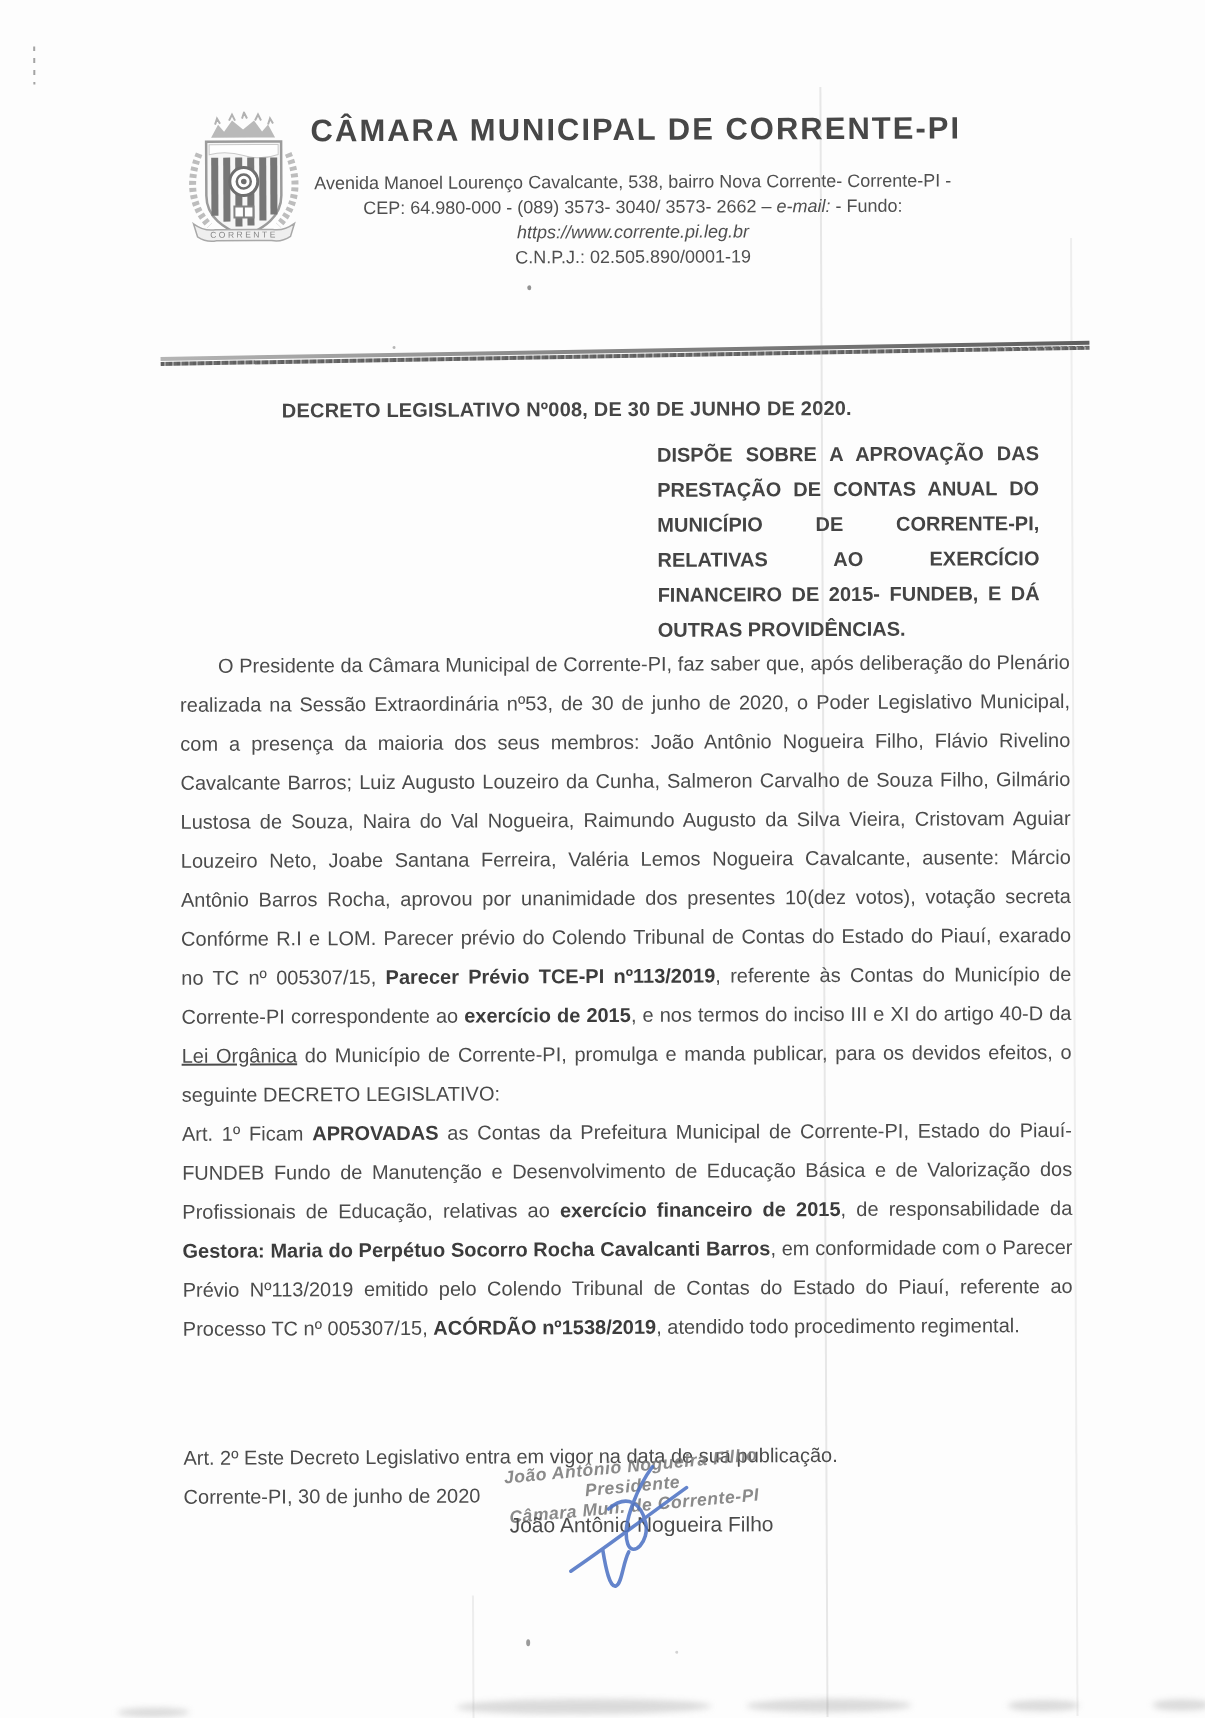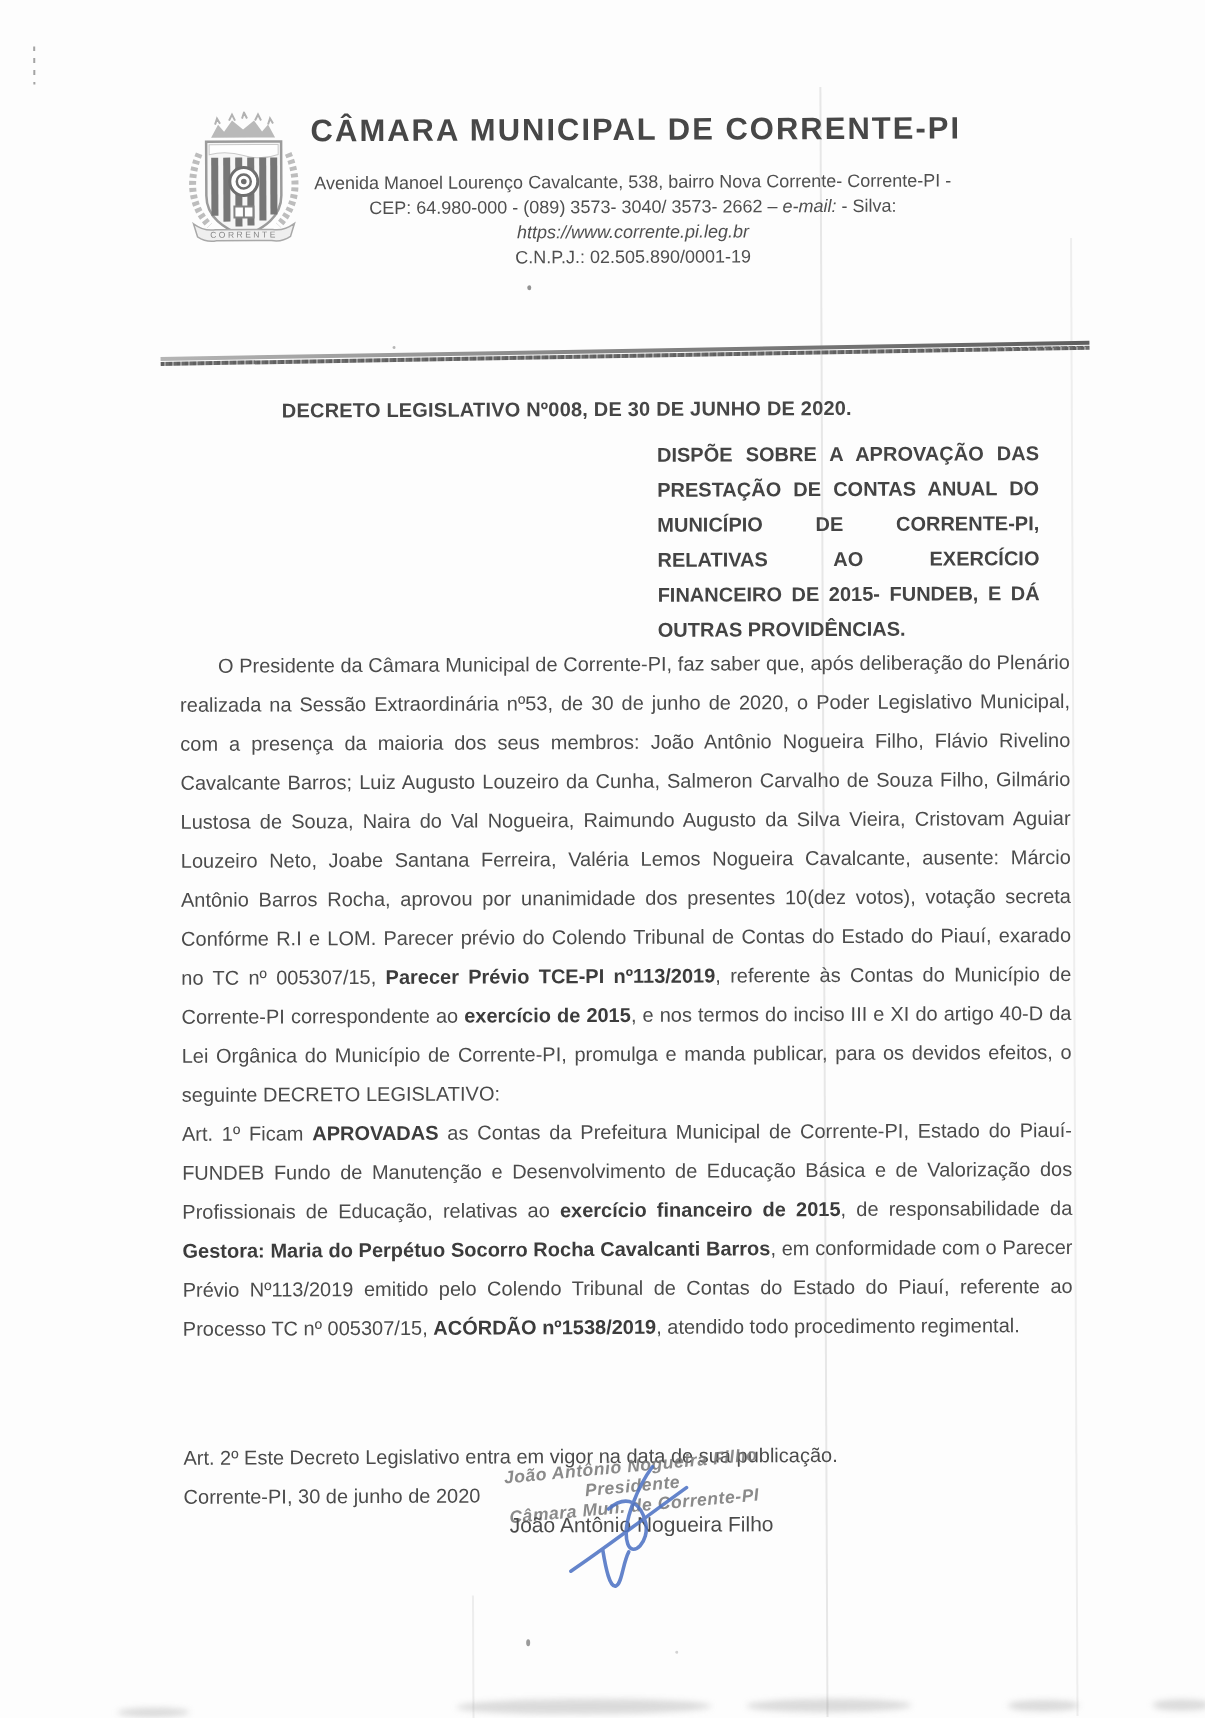--- a/index.html
+++ b/index.html
@@ -51,21 +51,21 @@
   .eline.last::after{content:none;}
 
   
   .body-text{
     position:absolute;left:180px;top:645px;width:890px;
     font-size:20px;line-height:39px;color:#4b4b4b;
   }
   .par{margin:0;text-align:justify;}
   .par.indent{text-indent:38px;}
   .b{font-weight:bold;color:#3c3c3c;}
-  .u{}
+  .u{text-decoration:underline;}
 
   .closing{
     position:absolute;left:180px;top:1437px;width:890px;
     font-size:20px;line-height:39px;color:#4b4b4b;
   }
   .closing p{margin:0;}
 
   
   .stamp{
     position:absolute;left:494px;top:1456px;width:270px;
@@ -134,21 +134,21 @@
       <path d="M53,95 h19 v11 h-19 z M62.5,95 v11" fill="#ffffff" stroke="#6e6e6e" stroke-width="2"></path>
 
       <path d="M12,112 q11,8 22,6 l57,0 q11,2 22,-6 l-4,13 q-9,6 -19,4 l-55,0 q-10,2 -19,-4 z" fill="#ededed" stroke="#9a9a9a" stroke-width="1.5"></path>
       <text x="62.5" y="126" text-anchor="middle" font-size="8.5" letter-spacing="2.5" fill="#6f6f6f" font-family="Liberation Sans, sans-serif">CORRENTE</text>
     </svg>
 
     <div class="org-title">CÂMARA MUNICIPAL DE CORRENTE-PI</div>
 
     <div class="address">
       <div>Avenida Manoel Lourenço Cavalcante, 538, bairro Nova Corrente- Corrente-PI -</div>
-      <div><span>CEP: 64.980-000 - (089) 3573- 3040/ 3573- 2662 – </span><span class="it">e-mail:</span><span> - Silva:</span></div>
+      <div><span>CEP: 64.980-000 - (089) 3573- 3040/ 3573- 2662 – </span><span class="it">e-mail:</span><span> - Fundo:</span></div>
       <div class="it">https://www.corrente.pi.leg.br</div>
       <div>C.N.P.J.: 02.505.890/0001-19</div>
     </div>
 
     <div class="divider">
       <div class="d-top"></div>
         <div class="d-bot"></div>
     </div>
 
     <div class="decree-title">DECRETO LEGISLATIVO Nº008, DE 30 DE JUNHO DE 2020.</div>

